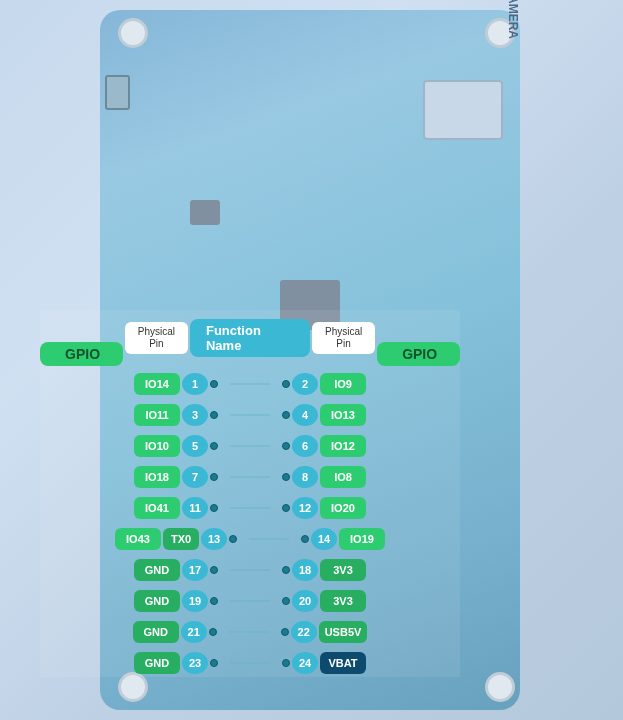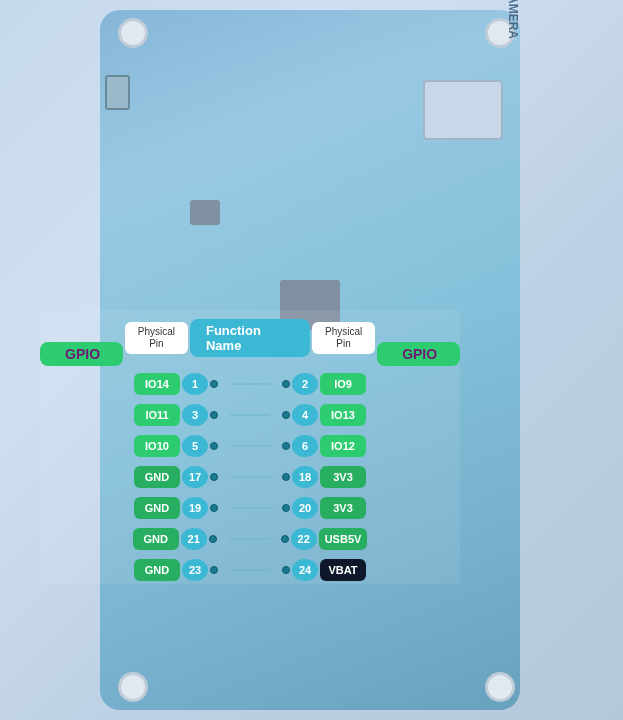--- a/index.html
+++ b/index.html
@@ -47,21 +47,21 @@
     .header-row {
       display: flex;
       align-items: center;
       justify-content: center;
       margin-bottom: 4px;
       gap: 2px;
     }
 
     .gpio-header {
       background: #2ecc71;
-      color: #701a75;
+      color: #14532d;
       font-weight: bold;
       font-size: 14px;
       padding: 4px 25px;
       border-radius: 8px;
       text-align: center;
       min-width: 48px;
       margin-top: 32px;
     }
 
     .physical-header {
@@ -295,20 +295,59 @@
     <div class="connector-dot-left"></div>
     <div class="center-gap">
       <div class="center-line"></div>
     </div>
     <div class="connector-dot-right"></div>
     <div class="pin-number-right">6</div>
 
     <div class="gpio-label" style="background:#2ecc71">IO12</div>
   </div>
       <div class="pin-row">
+    <div class="gpio-label" style="background:#2ecc71">IO18</div>
+
+    <div class="pin-number-left">7</div>
+    <div class="connector-dot-left"></div>
+    <div class="center-gap">
+      <div class="center-line"></div>
+    </div>
+    <div class="connector-dot-right"></div>
+    <div class="pin-number-right">8</div>
+
+    <div class="gpio-label" style="background:#2ecc71">IO8</div>
+  </div>
+      <div class="pin-row">
+    <div class="gpio-label" style="background:#2ecc71">IO41</div>
+
+    <div class="pin-number-left">11</div>
+    <div class="connector-dot-left"></div>
+    <div class="center-gap">
+      <div class="center-line"></div>
+    </div>
+    <div class="connector-dot-right"></div>
+    <div class="pin-number-right">12</div>
+
+    <div class="gpio-label" style="background:#2ecc71">IO20</div>
+  </div>
+      <div class="pin-row">
+    <div class="gpio-label" style="background:#2ecc71">IO43</div>
+    <div class="gpio-label" style="background:#27ae60;min-width:36px">TX0</div>
+    <div class="pin-number-left">13</div>
+    <div class="connector-dot-left"></div>
+    <div class="center-gap">
+      <div class="center-line"></div>
+    </div>
+    <div class="connector-dot-right"></div>
+    <div class="pin-number-right">14</div>
+
+    <div class="gpio-label" style="background:#2ecc71">IO19</div>
+  </div>
+      <div class="pin-row">
     <div class="gpio-label" style="background:#27ae60">GND</div>
 
     <div class="pin-number-left">17</div>
     <div class="connector-dot-left"></div>
     <div class="center-gap">
       <div class="center-line"></div>
     </div>
     <div class="connector-dot-right"></div>
     <div class="pin-number-right">18</div>
 
@@ -344,16 +383,16 @@
     <div class="gpio-label" style="background:#27ae60">GND</div>
 
     <div class="pin-number-left">23</div>
     <div class="connector-dot-left"></div>
     <div class="center-gap">
       <div class="center-line"></div>
     </div>
     <div class="connector-dot-right"></div>
     <div class="pin-number-right">24</div>
 
-    <div class="gpio-label" style="background:#0f172a">VBAT</div>
+    <div class="gpio-label" style="background:#0c4a6e">VBAT</div>
   </div>
     </div>
 </div>
 
 </body></html>

